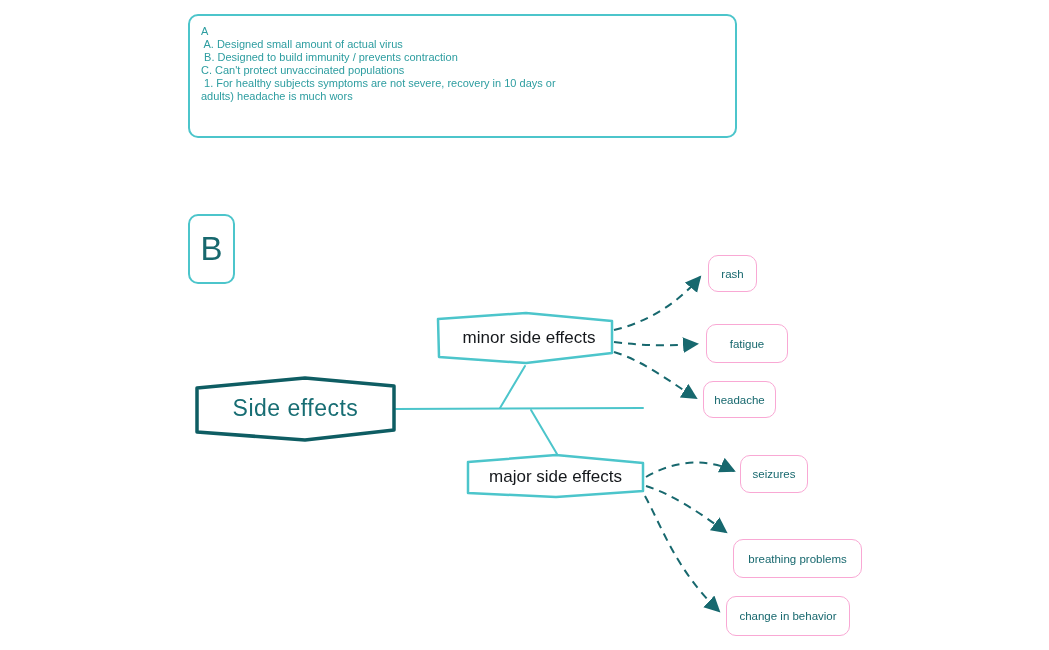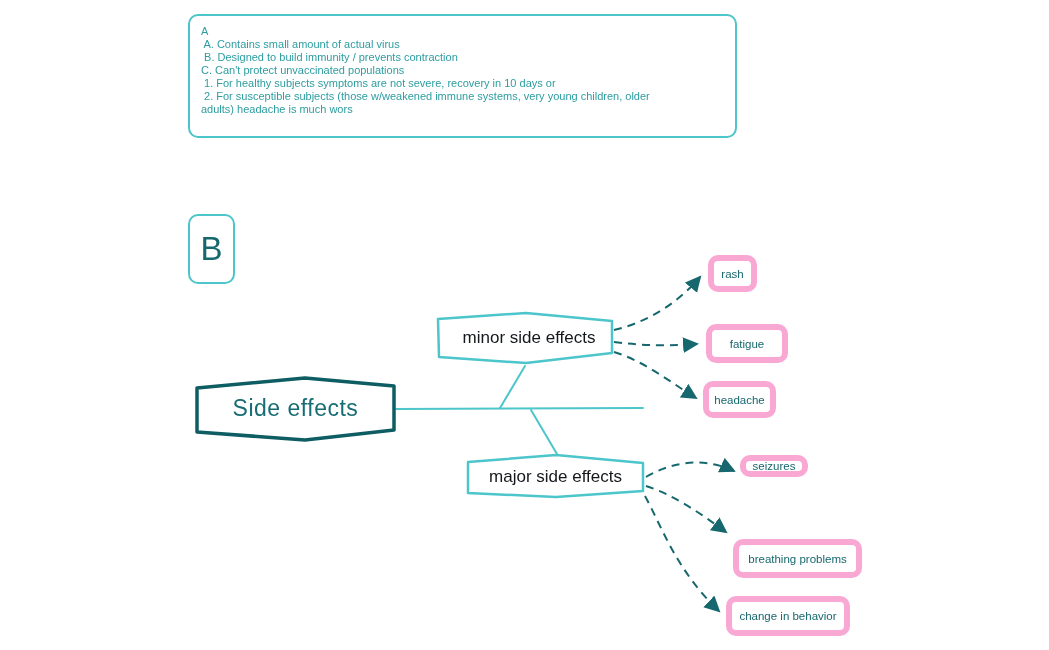--- a/index.html
+++ b/index.html
@@ -59,32 +59,32 @@
     display: flex; align-items: center; justify-content: center;
     color: #15181c;
     font-size: 17px;
   }
   .branch-label.minor { left: 438px; top: 316px; width: 182px; height: 44px; }
   .branch-label.major { left: 468px; top: 458px; width: 175px; height: 37px; }
 
   
   .leaf {
     position: absolute;
-    border: 6px solid #f9a8d4;
+    border: 1px solid #f9a8d4;
     border-radius: 10px;
     background: #ffffff;
     box-sizing: border-box;
     display: flex; align-items: center; justify-content: center;
     color: #17686e;
     font-size: 11.5px;
   }
   .leaf.rash      { left: 708px; top: 255px; width: 49px;  height: 37px; }
   .leaf.fatigue   { left: 706px; top: 324px; width: 82px;  height: 39px; }
   .leaf.headache  { left: 703px; top: 381px; width: 73px;  height: 37px; }
-  .leaf.seizures  { left: 740px; top: 455px; width: 68px;  height: 22px; }
+  .leaf.seizures  { left: 740px; top: 455px; width: 68px;  height: 38px; }
   .leaf.breathing { left: 733px; top: 516px; width: 129px; height: 39px; margin-top: 23px; }
   .leaf.behavior  { left: 726px; top: 596px; width: 124px; height: 40px; }
 </style>
 </head>
 <body>
 
 <div id="canvas">
 
   <svg id="wires" viewBox="0 0 1049 650">
     <defs>
@@ -105,25 +105,24 @@
     <path d="M614,342 C644,346 672,346 697,344" stroke="#17686e" stroke-width="2" fill="none" stroke-dasharray="8 6" marker-end="url(#arrowhead)"></path>
     <path d="M614,352 C644,361 670,382 696,398" stroke="#17686e" stroke-width="2" fill="none" stroke-dasharray="8 6" marker-end="url(#arrowhead)"></path>
 
     <path d="M646,477 C675,460 706,458 734,471" stroke="#17686e" stroke-width="2" fill="none" stroke-dasharray="8 6" marker-end="url(#arrowhead)"></path>
     <path d="M646,486 C672,494 700,513 726,532" stroke="#17686e" stroke-width="2" fill="none" stroke-dasharray="8 6" marker-end="url(#arrowhead)"></path>
     <path d="M645,496 C662,527 676,570 719,611" stroke="#17686e" stroke-width="2" fill="none" stroke-dasharray="8 6" marker-end="url(#arrowhead)"></path>
   </svg>
 
   <div class="note-box">
     <div class="note-line">A</div>
-    <div class="note-line"> A. Contains small amount of actual virus</div>
+    <div class="note-line"> A. Designed small amount of actual virus</div>
     <div class="note-line"> B. Designed to build immunity / prevents contraction</div>
     <div class="note-line">C. Can't protect unvaccinated populations</div>
     <div class="note-line"> 1. For healthy subjects symptoms are not severe, recovery in 10 days or</div>
-    <div class="note-line"> 2. For susceptible subjects (those w/weakened immune systems, very young children, older</div>
     <div class="note-line">adults) headache is much wors</div>
   </div>
 
   <div class="page-label-box">
     <span>B</span>
   </div>
 
   <div class="root-label">
     <span>Side effects</span>
   </div>

